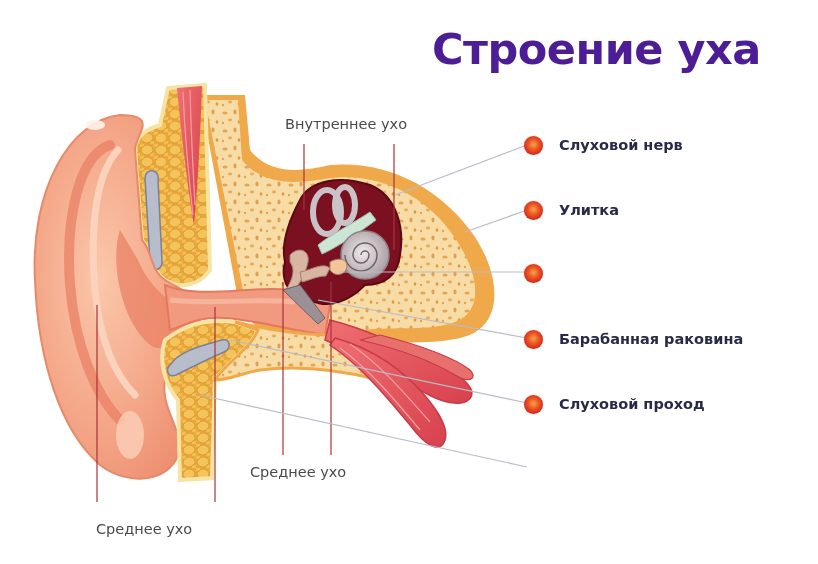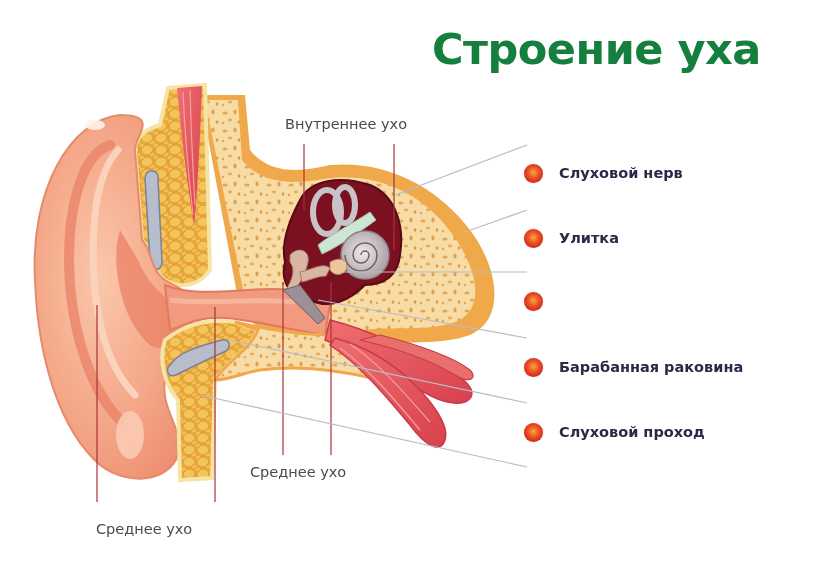--- a/index.html
+++ b/index.html
@@ -1,24 +1,24 @@
 <!DOCTYPE html>
 <html><head>
   <meta charset="utf-8">
   <style>
     html, body { margin: 0; padding: 0; background: #ffffff; }
     body { width: 818px; height: 564px; position: relative; overflow: hidden; font-family: "DejaVu Sans", sans-serif; }
     .stage { position: absolute; left: 0; top: 0; width: 818px; height: 564px; }
     .title {
       position: absolute; left: 432px; top: 28px;
       font-family: "DejaVu Sans", sans-serif; font-weight: bold;
-      font-size: 43px; letter-spacing: -0.5px; color: #15803d; white-space: nowrap;
+      font-size: 43px; letter-spacing: -0.5px; color: #4c1d95; white-space: nowrap;
       line-height: 1;
     }
-    .legend-item { position: absolute; left: 524px; height: 22px; display: flex; align-items: center; margin-top: 28px; }
+    .legend-item { position: absolute; left: 524px; height: 22px; display: flex; align-items: center; }
     .bullet {
       width: 19px; height: 19px; border-radius: 50%;
       background: radial-gradient(circle at 50% 45%, #f7a64a 0%, #ee5a26 35%, #d42a1a 70%, #b81812 100%);
       box-shadow: 0 0 1px rgba(120,0,0,0.5);
       flex: 0 0 auto;
     }
     .legend-label {
       margin-left: 16px; font-family: "DejaVu Sans", sans-serif; font-weight: bold;
       font-size: 14.5px; color: #272b47; white-space: nowrap;
     }

